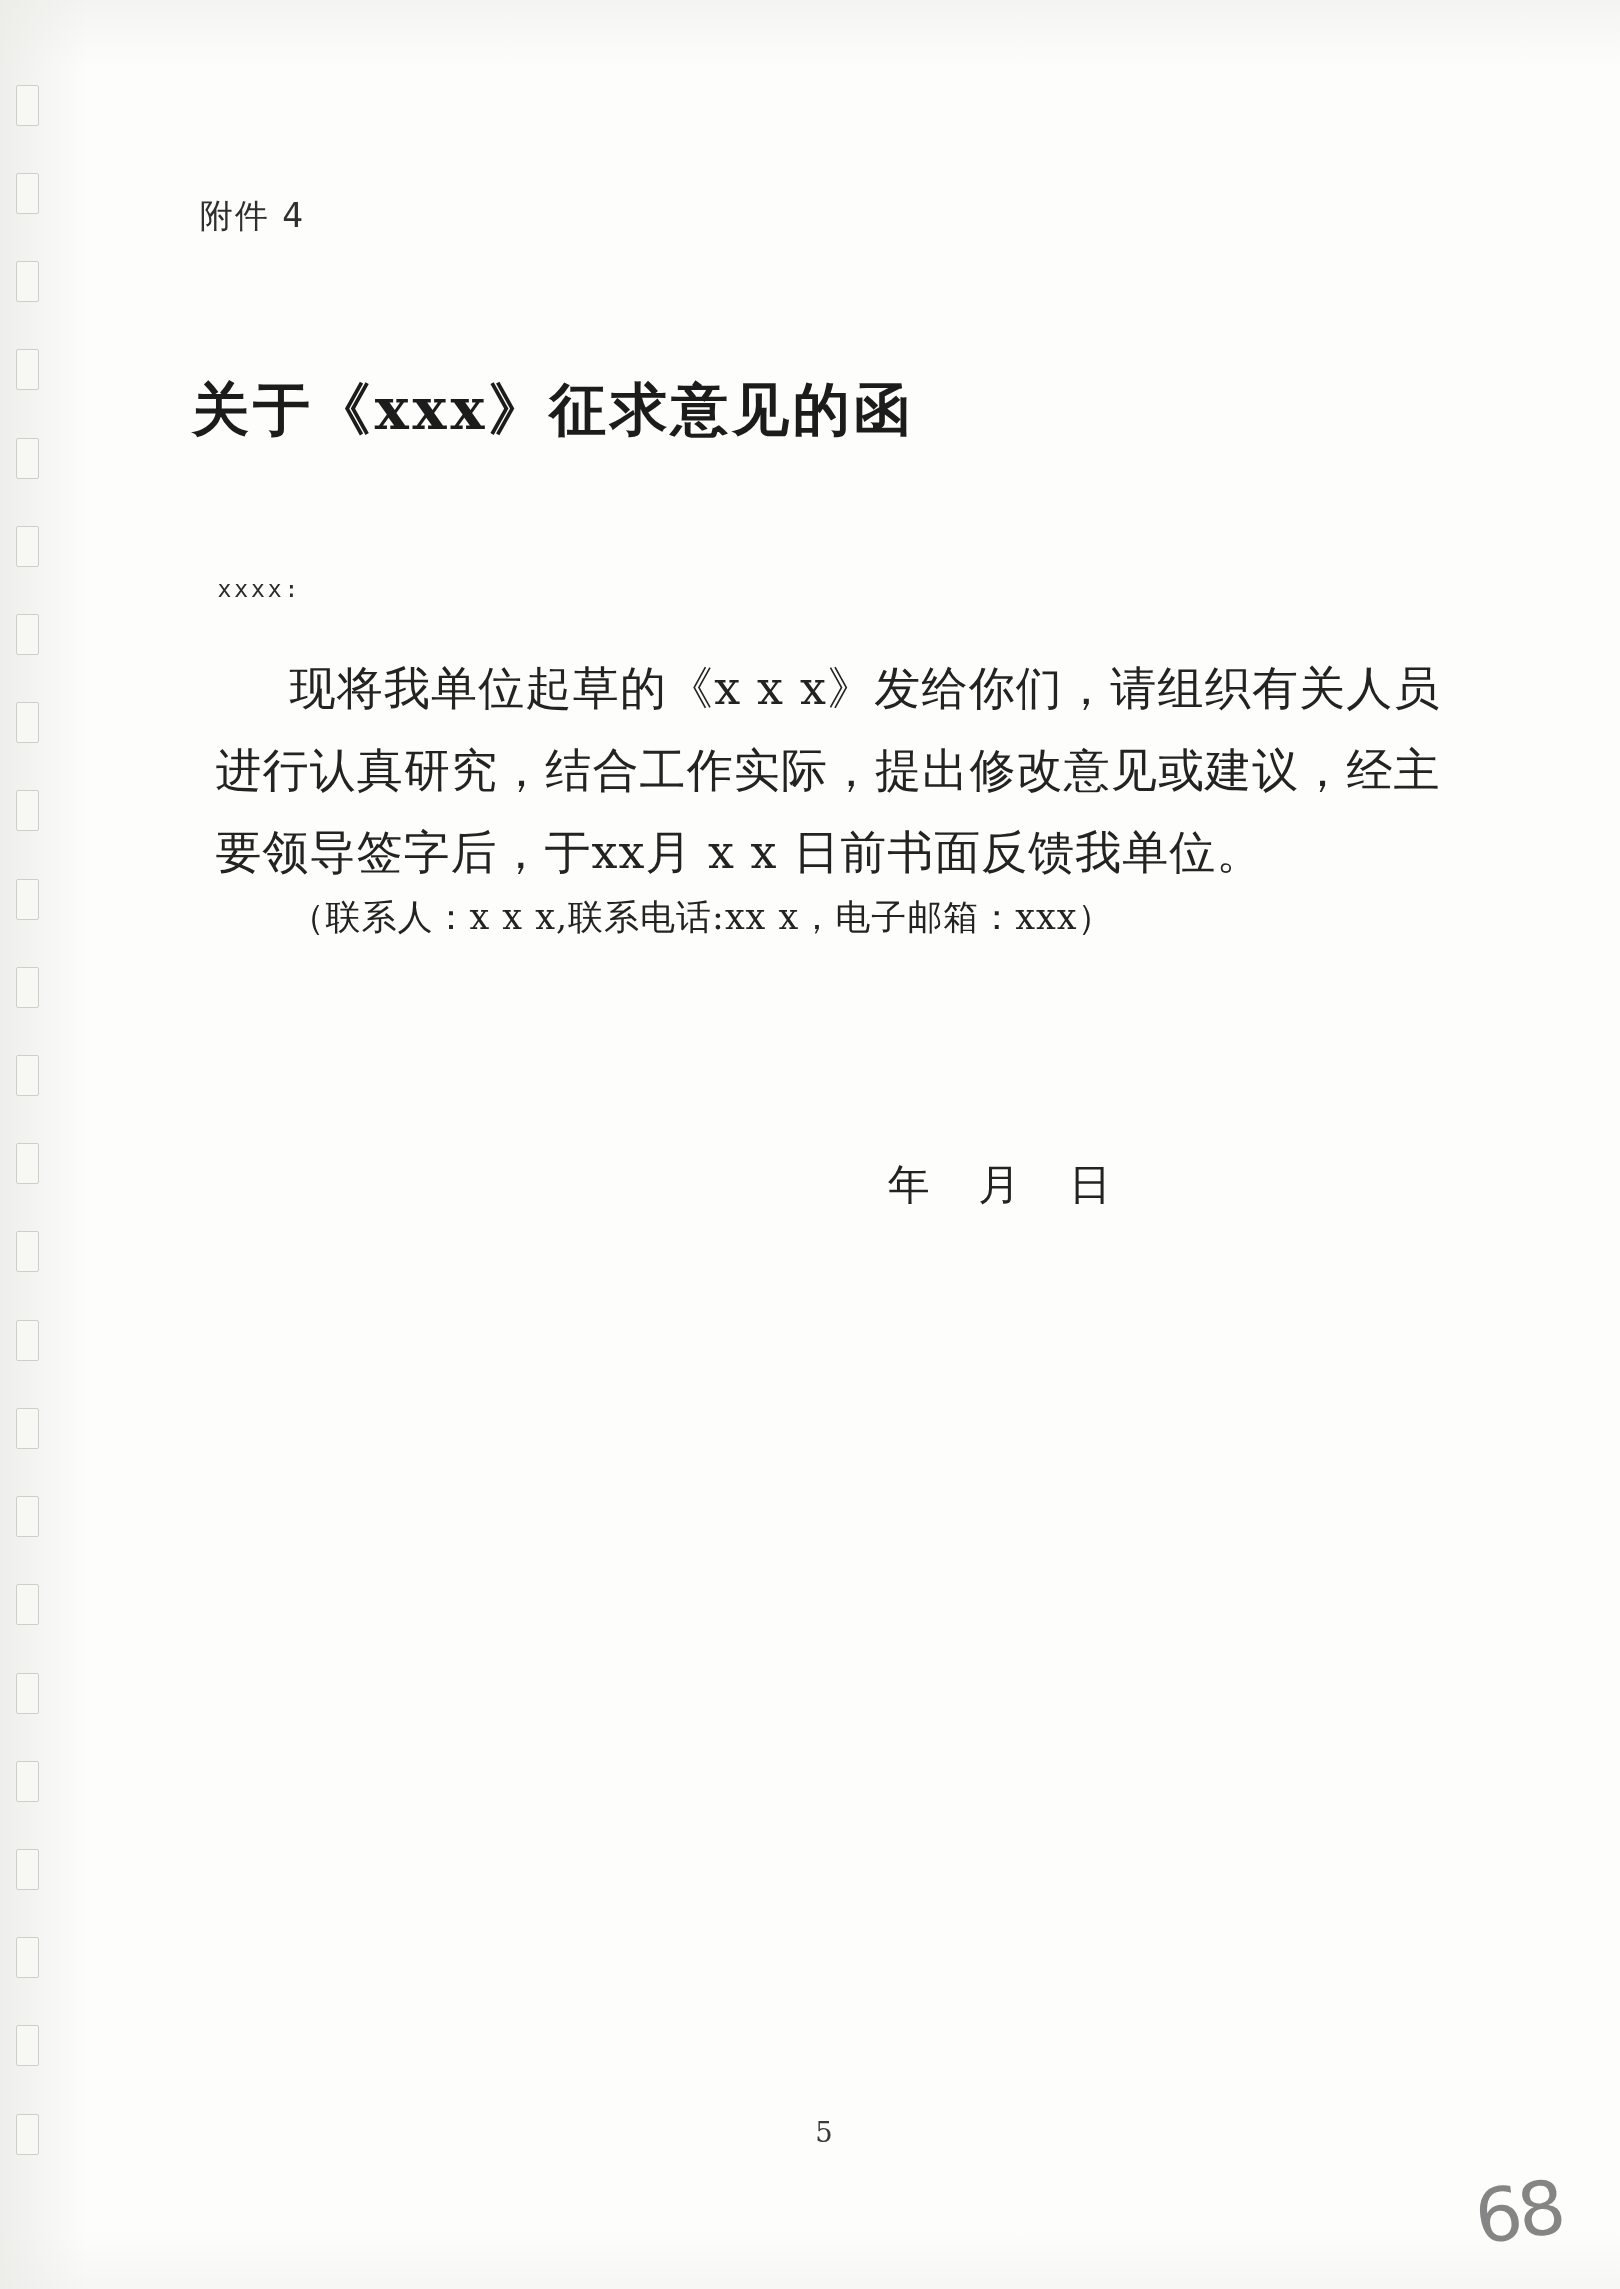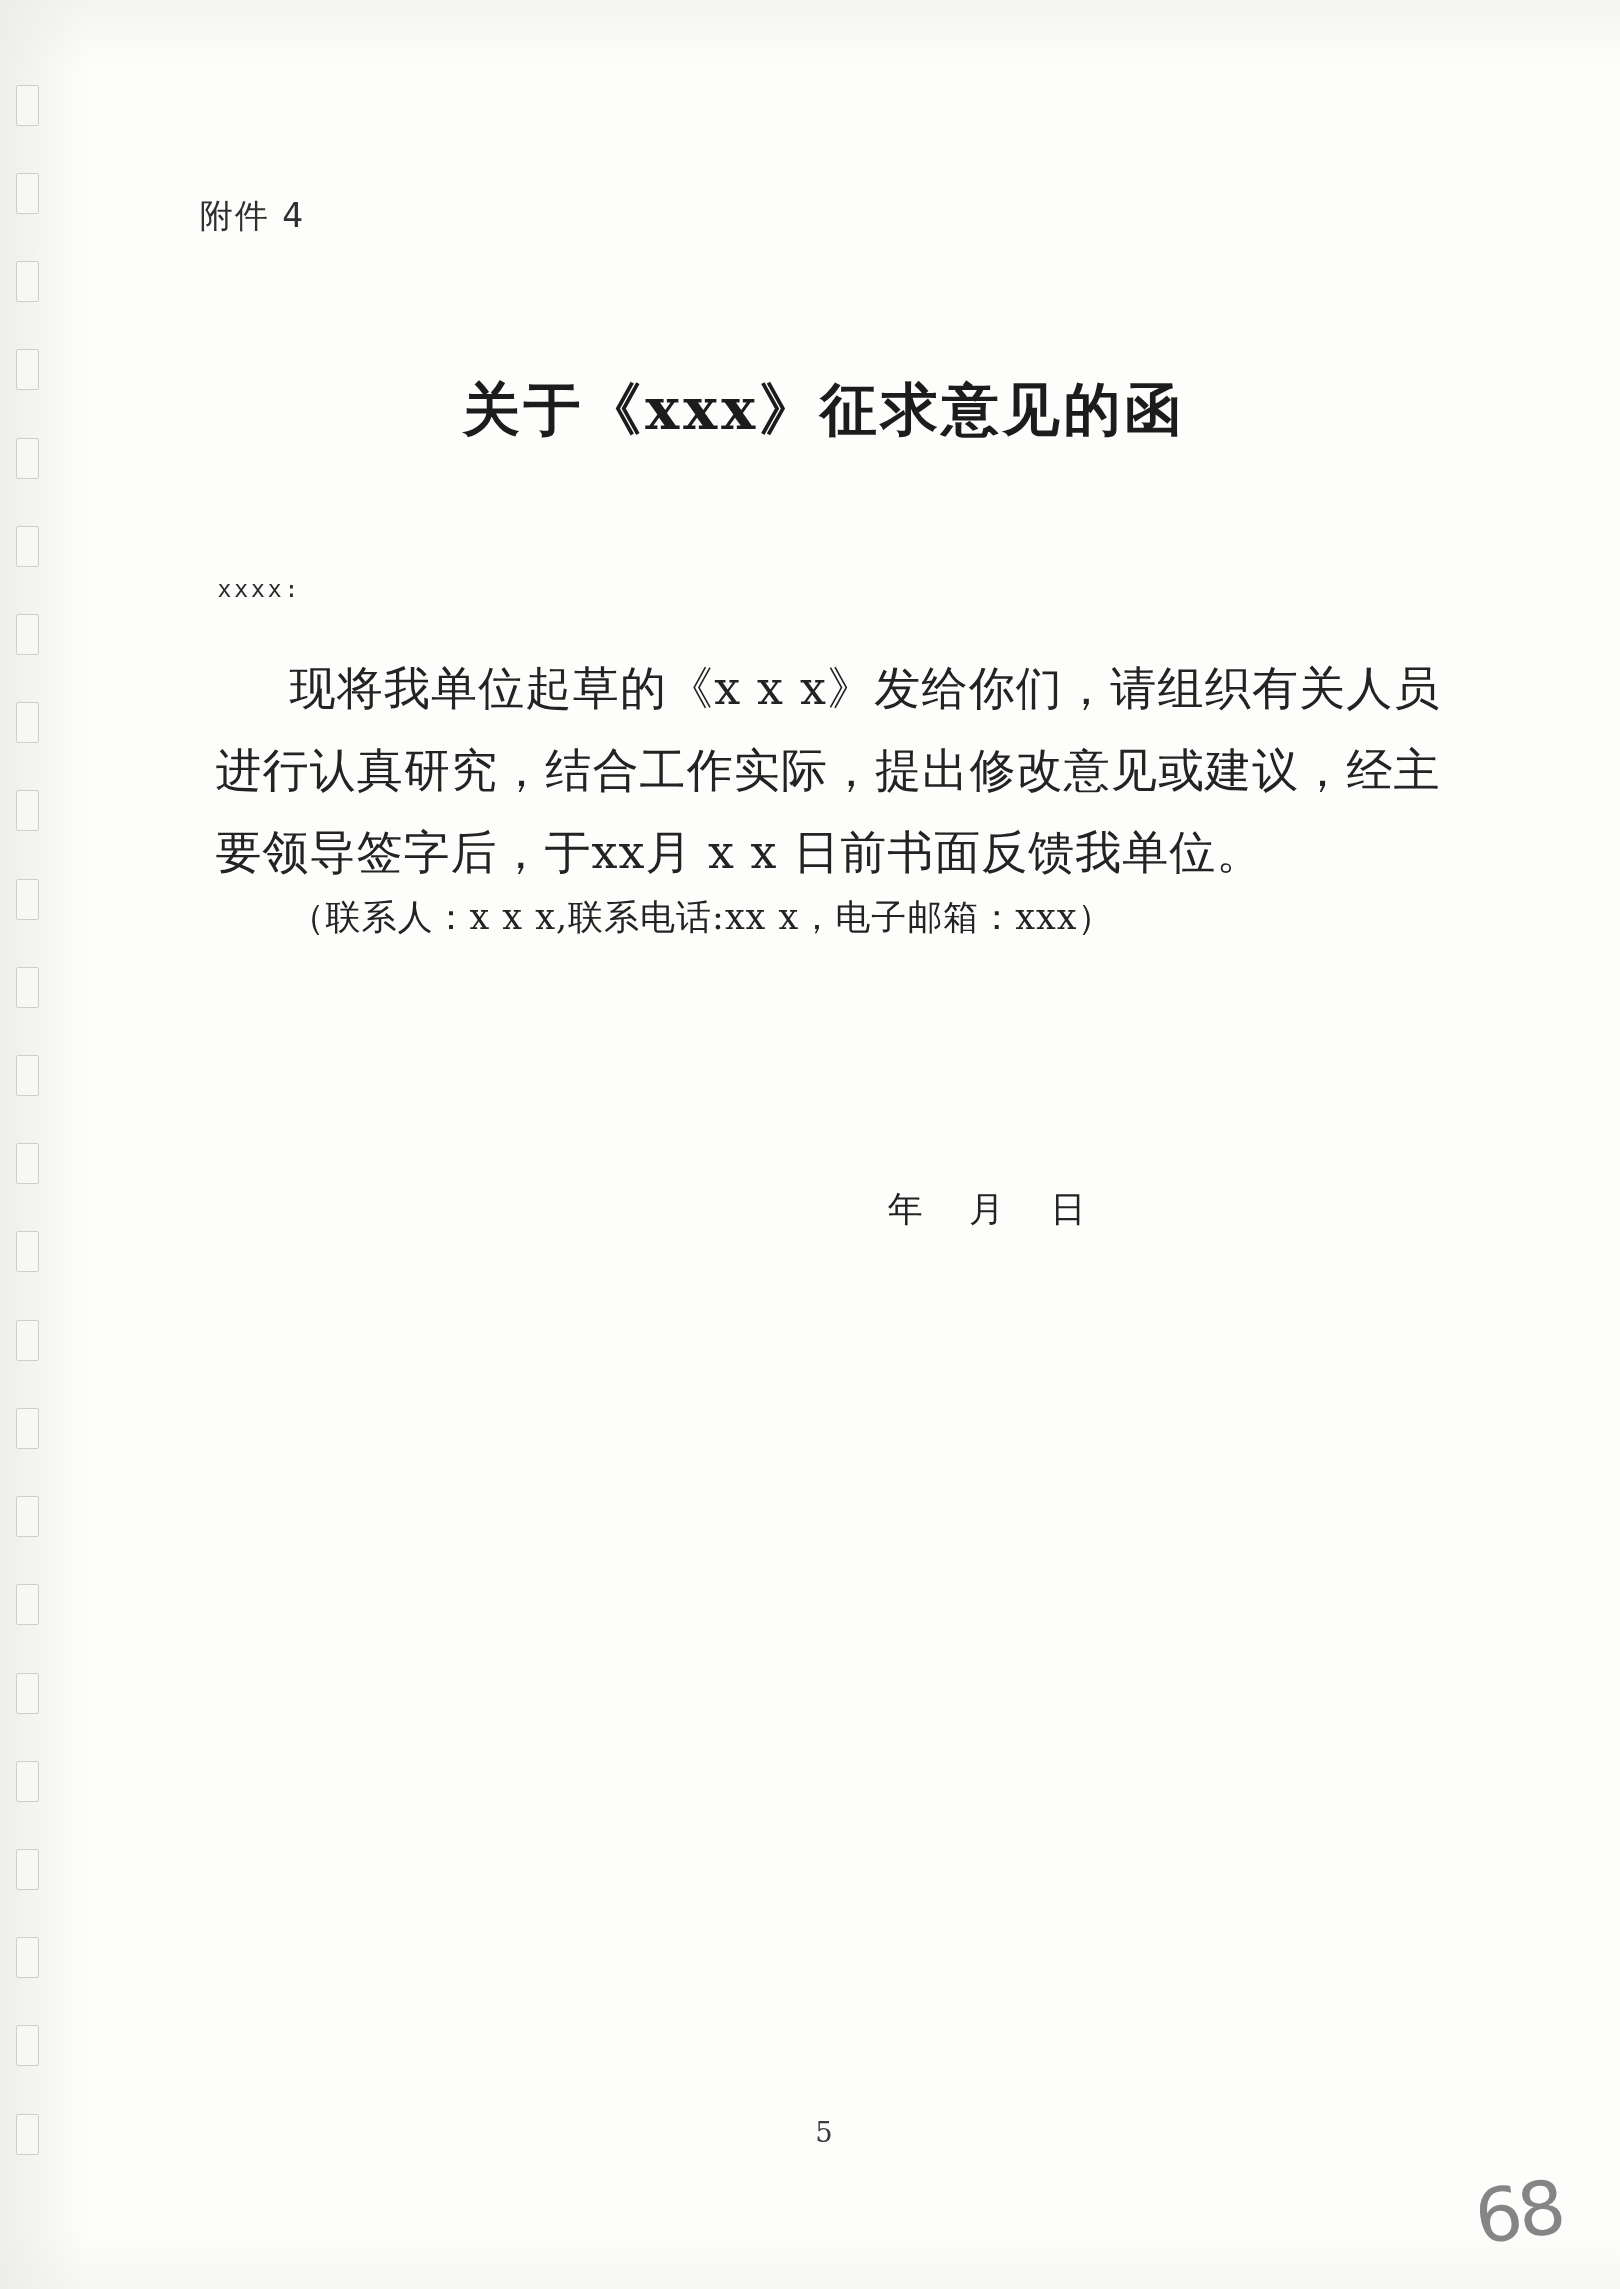--- a/index.html
+++ b/index.html
@@ -65,21 +65,21 @@
     font-family: "DejaVu Sans", sans-serif;
     font-weight: 400;
     color: #2f2f2f;
   }
 
   .doc-title {
     position: absolute;
     left: 0;
     top: 372px;
     width: 1264px;
-    text-align: center;
+    text-align: left;
     font-size: 57px;
     font-weight: 700;
     letter-spacing: 3.9px;
     color: #1c1c1c;
     font-family: "DejaVu Serif", serif;
   }
 
   .recipient {
     position: absolute;
     left: 25.5px;
@@ -122,22 +122,22 @@
     top: 1108px;
     width: 412px;
     font-family: "DejaVu Serif", serif;
     color: #232323;
   }
   .seal-line {
     font-size: 35px;
     letter-spacing: 2px;
   }
   .date-line {
-    margin-top: 78px;
-    font-size: 35px;
+    margin-top: 49px;
+    font-size: 42px;
     letter-spacing: 17.6px;
     padding-left: 9.8px;
   }
 
   .page-number {
     position: absolute;
     left: 0;
     top: 2117px;
     width: 1264px;
     text-align: center;

